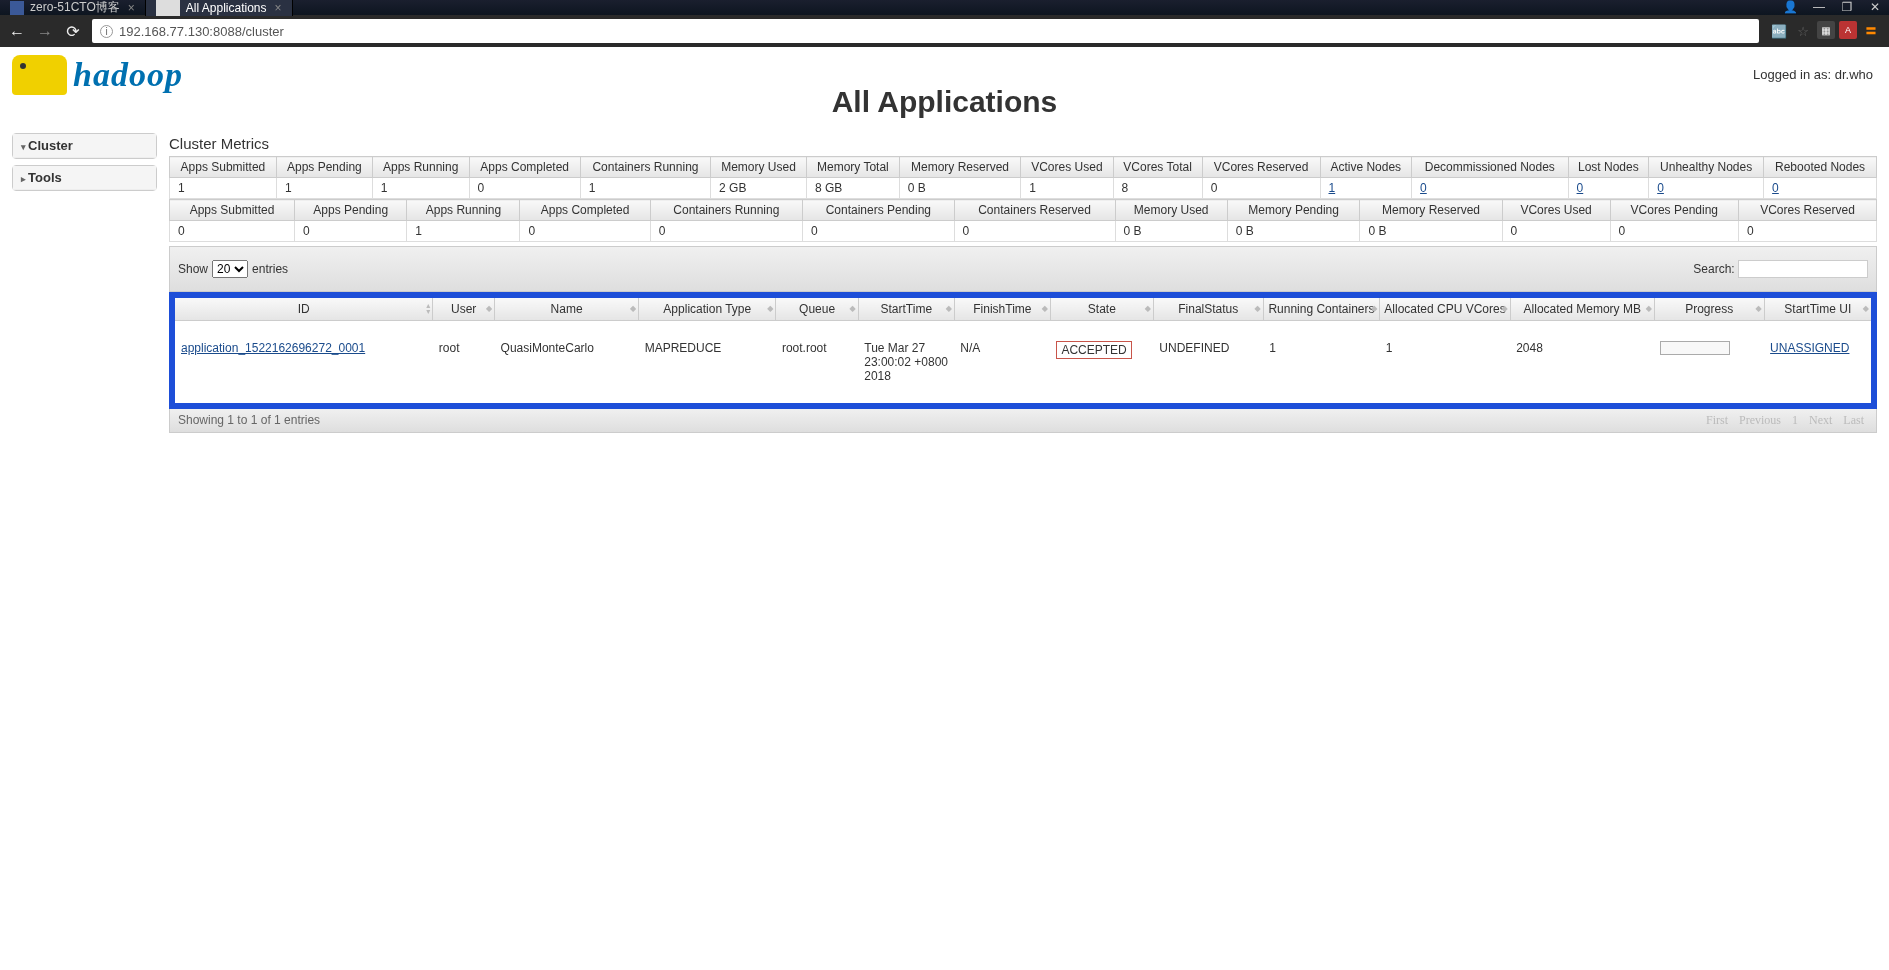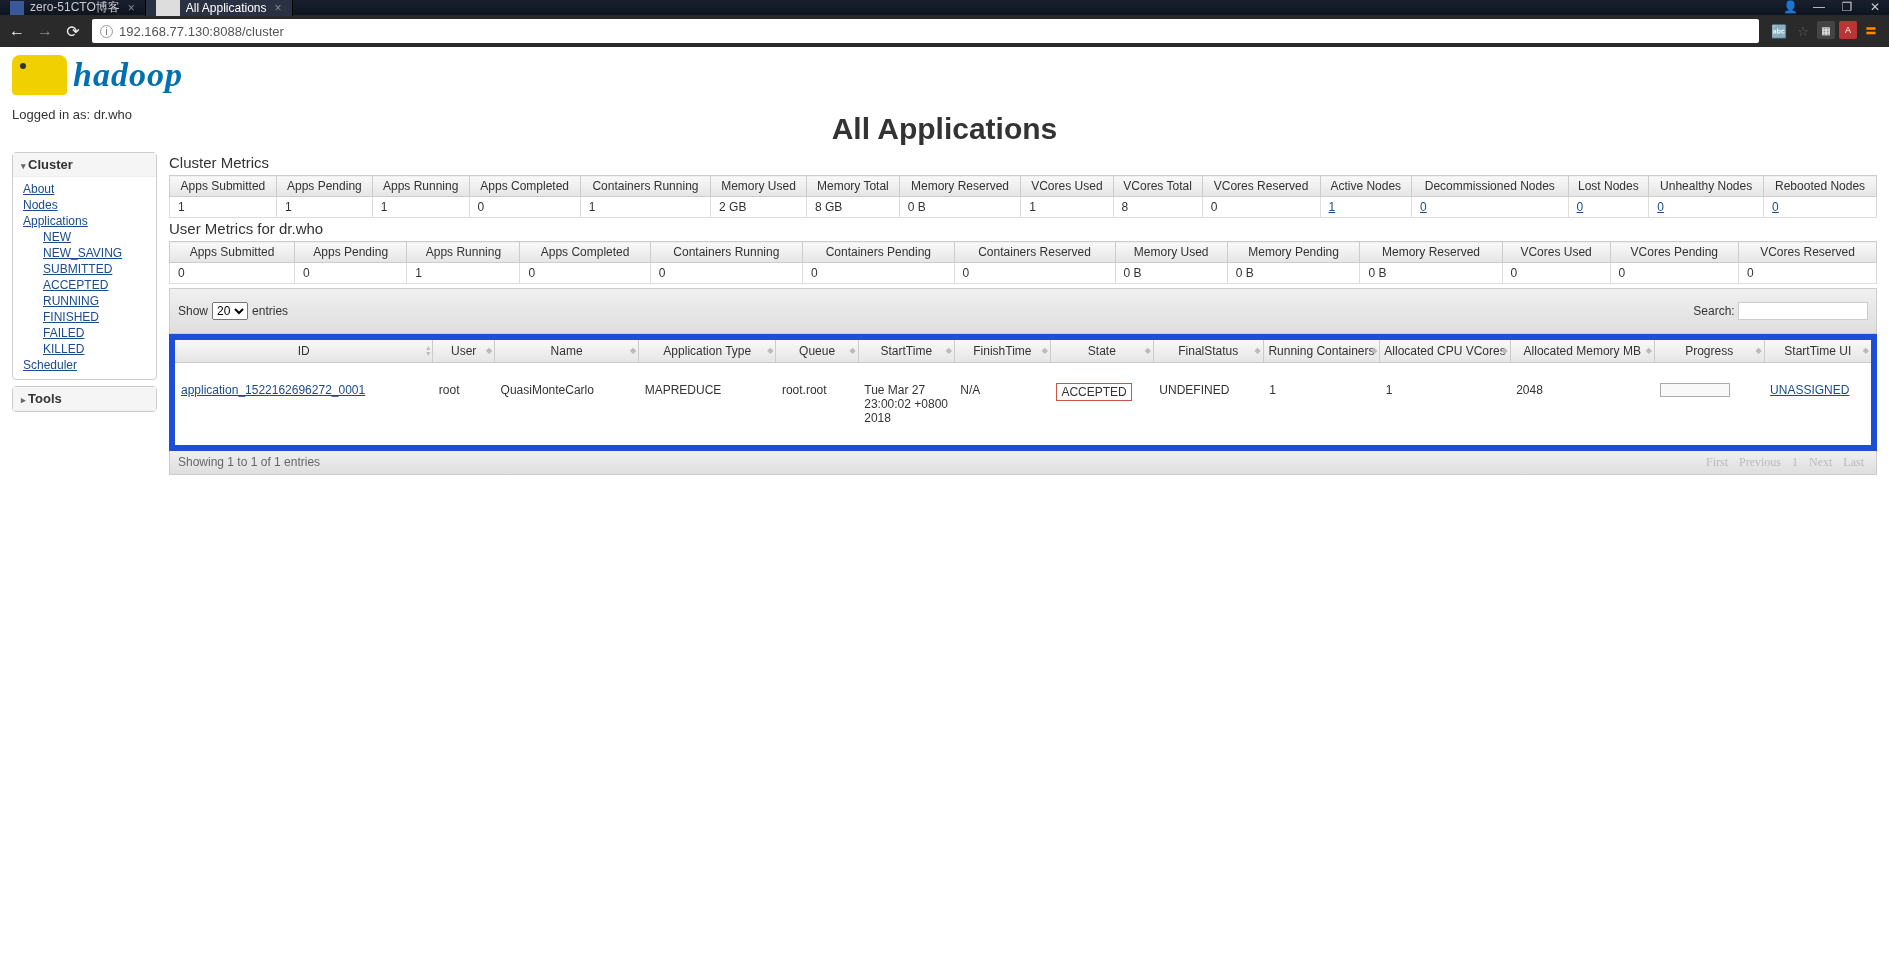--- a/index.html
+++ b/index.html
@@ -18,29 +18,29 @@
 .addr-bar { background: #2a2a2a; height: 32px; display: flex; align-items: center; padding: 0 8px; gap: 10px; }
 .nav-btn { color: #888; font-size: 16px; cursor: pointer; width: 18px; text-align: center; }
 .nav-btn.enabled { color: #eee; }
 .url-bar { flex: 1; background: #fff; height: 24px; border-radius: 2px; display: flex; align-items: center; padding: 0 8px; font-size: 13px; color: #555; }
 .url-bar .info-icon { font-size: 10px; border: 1px solid #999; border-radius: 50%; width: 13px; height: 13px; display: inline-flex; align-items: center; justify-content: center; margin-right: 6px; color: #666; }
 .addr-icons { display: flex; gap: 4px; }
 .addr-icons span { width: 20px; height: 20px; display: inline-flex; align-items: center; justify-content: center; color: #aaa; }
 
 
 .page { padding: 8px 12px; }
-.top-row { display: flex; align-items: flex-start; justify-content: space-between; flex-direction: column; }
+.top-row { display: flex; align-items: flex-start; justify-content: space-between; }
 .logo-area { display: flex; align-items: center; }
 .logo-elephant { width: 55px; height: 40px; background: #f0d000; border-radius: 8px 8px 4px 4px; margin-right: 6px; position: relative; }
 .logo-elephant::before { content: ""; position: absolute; left: 8px; top: 8px; width: 6px; height: 6px; background: #333; border-radius: 50%; }
 .logo-text { font-family: "Comic Sans MS", cursive; font-size: 34px; font-weight: bold; font-style: italic; color: #0070b0; letter-spacing: 1px; }
 .login-info { font-size: 13px; color: #333; margin-top: 12px; margin-right: 4px; }
 .page-title { text-align: center; font-size: 30px; font-weight: bold; margin-top: -10px; }
 
-.layout { display: flex; gap: 12px; margin-top: 6px; }
+.layout { display: flex; gap: 12px; margin-top: 14px; }
 .sidebar { width: 145px; flex-shrink: 0; }
 .side-panel { border: 1px solid #ccc; border-radius: 4px; margin-bottom: 6px; }
 .side-head { background: #f5f5f5; padding: 4px 8px; font-weight: bold; font-size: 13px; border-bottom: 1px solid #eee; cursor: pointer; }
 .side-head::before { content: "▾ "; font-size: 9px; color: #666; }
 .side-head.collapsed::before { content: "▸ "; }
 .side-body { padding: 4px 10px 6px 10px; }
 .side-body a { display: block; color: #1a4b8c; text-decoration: underline; font-size: 12px; padding: 1px 0; }
 .side-body .sub { padding-left: 20px; }
 
 .main { flex: 1; min-width: 0; }
@@ -115,34 +115,20 @@
     </div>
     <div class="login-info">Logged in as: dr.who</div>
   </div>
   <h1 class="page-title">All Applications</h1>
 
   <div class="layout">
 
     <div class="sidebar">
       <div class="side-panel">
         <div class="side-head">Cluster</div>
-        <div class="side-body">
-          <a>About</a>
-          <a>Nodes</a>
-          <a>Applications</a>
-          <a class="sub">NEW</a>
-          <a class="sub">NEW_SAVING</a>
-          <a class="sub">SUBMITTED</a>
-          <a class="sub">ACCEPTED</a>
-          <a class="sub">RUNNING</a>
-          <a class="sub">FINISHED</a>
-          <a class="sub">FAILED</a>
-          <a class="sub">KILLED</a>
-          <a>Scheduler</a>
-        </div>
       </div>
       <div class="side-panel">
         <div class="side-head collapsed">Tools</div>
       </div>
     </div>
 
     <div class="main">
 
       <div class="section-title">Cluster Metrics</div>
       <table class="metrics">
@@ -179,21 +165,20 @@
           <td>0</td>
           <td><a>1</a></td>
           <td><a>0</a></td>
           <td><a>0</a></td>
           <td><a>0</a></td>
           <td><a>0</a></td>
         </tr>
       </tbody>
         </table>
 
-      <div class="section-title">User Metrics for dr.who</div>
       <table class="metrics">
         <tbody>
             <tr>
           <th>Apps Submitted</th>
           <th>Apps Pending</th>
           <th>Apps Running</th>
           <th>Apps Completed</th>
           <th>Containers Running</th>
           <th>Containers Pending</th>
           <th>Containers Reserved</th>

